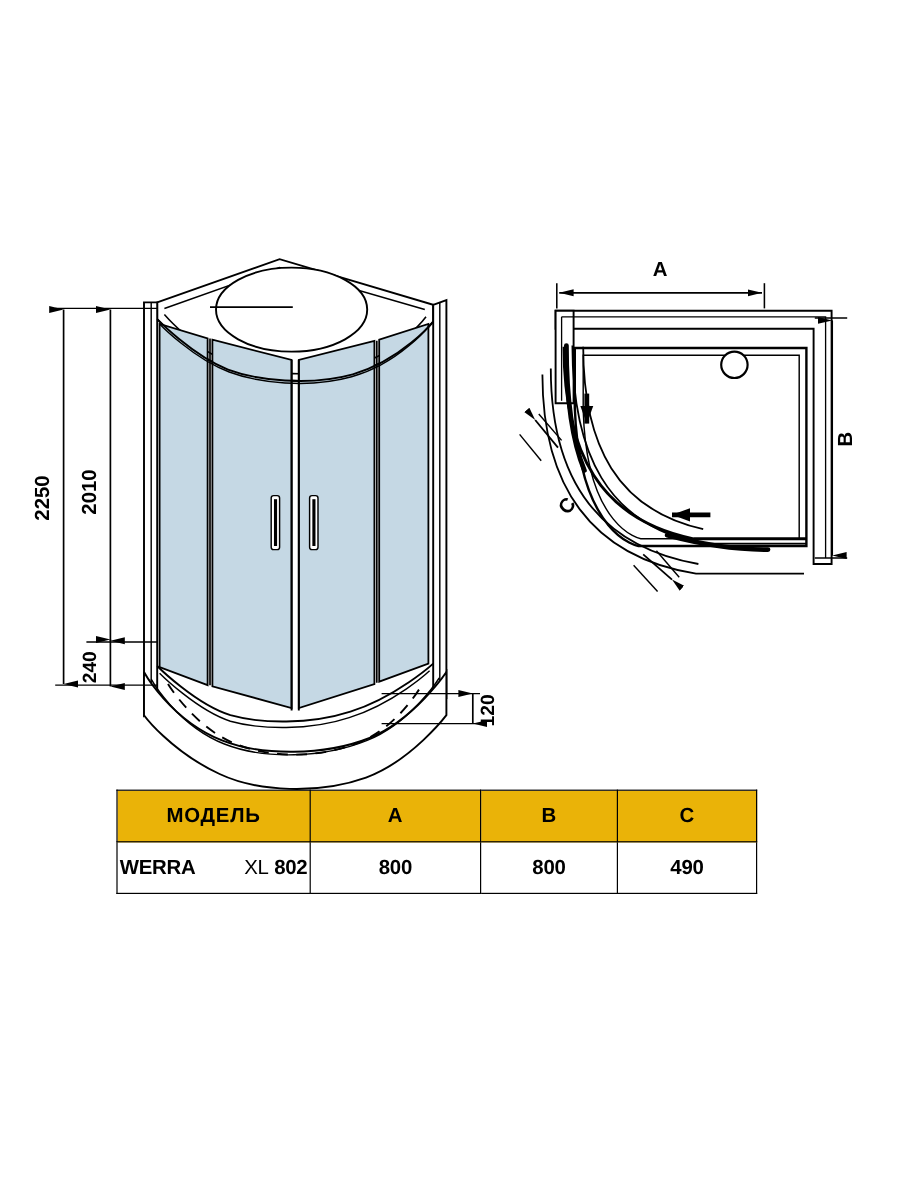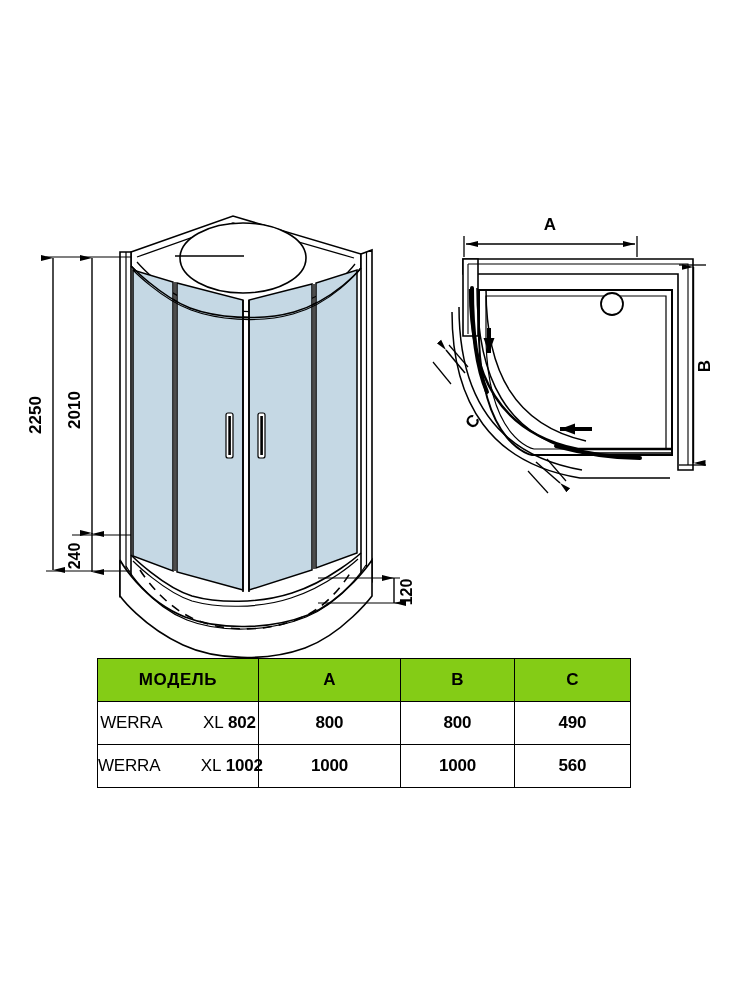--- a/index.html
+++ b/index.html
@@ -16,28 +16,28 @@
       border:1.5px solid #000;
       text-align:center;
       vertical-align:middle;
       padding:0;
       height:42px;
       font-size:17px;
       font-weight:bold;
       font-family:"Liberation Sans", sans-serif;
       letter-spacing:-0.2px;
   }
-  #spec-table thead th{background:#84cc16;font-size:17px;letter-spacing:0.4px;}
+  #spec-table thead th{background:#eab308;font-size:17px;letter-spacing:0.4px;}
   #spec-table thead th.hmodel{letter-spacing:0.6px;}
   #spec-table col.c-model{width:161px;}
   #spec-table col.c-a{width:142px;}
   #spec-table col.c-b{width:114px;}
   #spec-table col.c-c{width:116px;}
   .model-cell{white-space:nowrap;}
-  .m-brand{font-weight:normal;font-family:"Liberation Sans", sans-serif;
+  .m-brand{font-weight:bold;font-family:"Liberation Sans", sans-serif;
            font-stretch:condensed;}
   .m-xl{font-weight:400;margin-left:36px;}
   .m-num{font-weight:bold;text-align:right;}
 </style>
 </head>
 <body>
 
 <div id="sheet">
 
 <svg width="750" height="1000" viewBox="0 0 750 1000">
@@ -237,20 +237,14 @@
       <th>C</th>
     </tr>
   </thead>
   <tbody>
     <tr>
       <td class="model-cell"><span class="m-brand">WERRA</span> <span class="m-xl">XL</span> <span class="m-num">802</span></td>
       <td>800</td>
       <td>800</td>
       <td>490</td>
     </tr>
-    <tr>
-      <td class="model-cell"><span class="m-brand">WERRA</span> <span class="m-xl">XL</span> <span class="m-num">1002</span></td>
-      <td>1000</td>
-      <td>1000</td>
-      <td>560</td>
-    </tr>
   </tbody>
 </table>
 
 </body></html>

